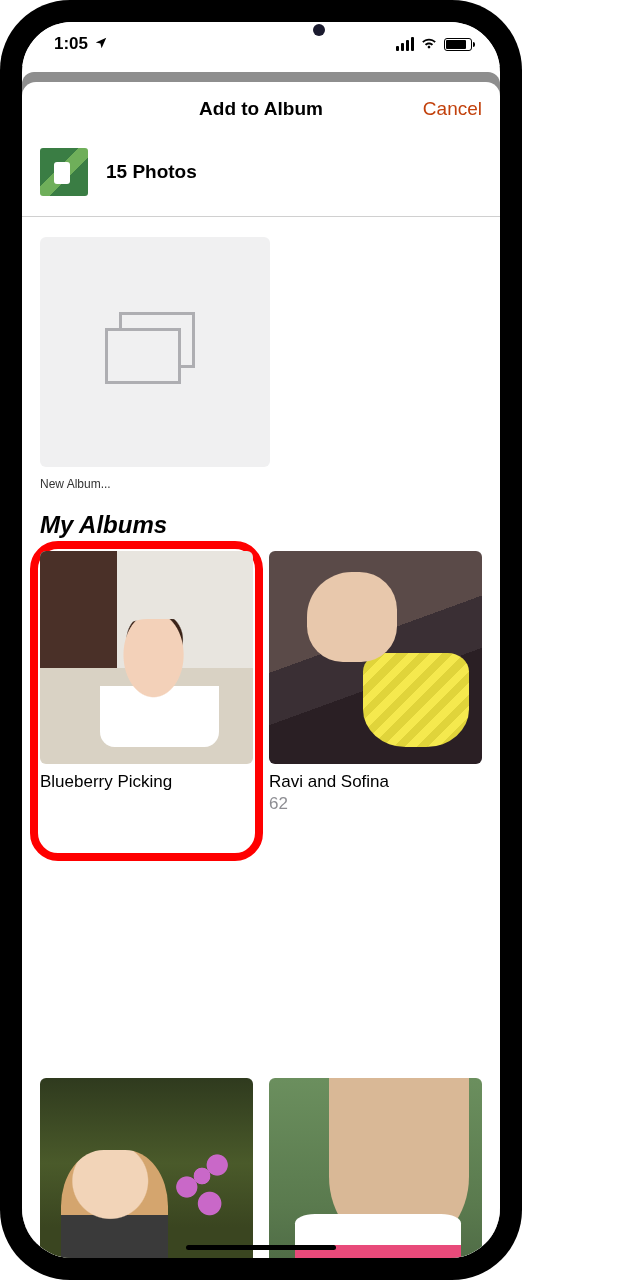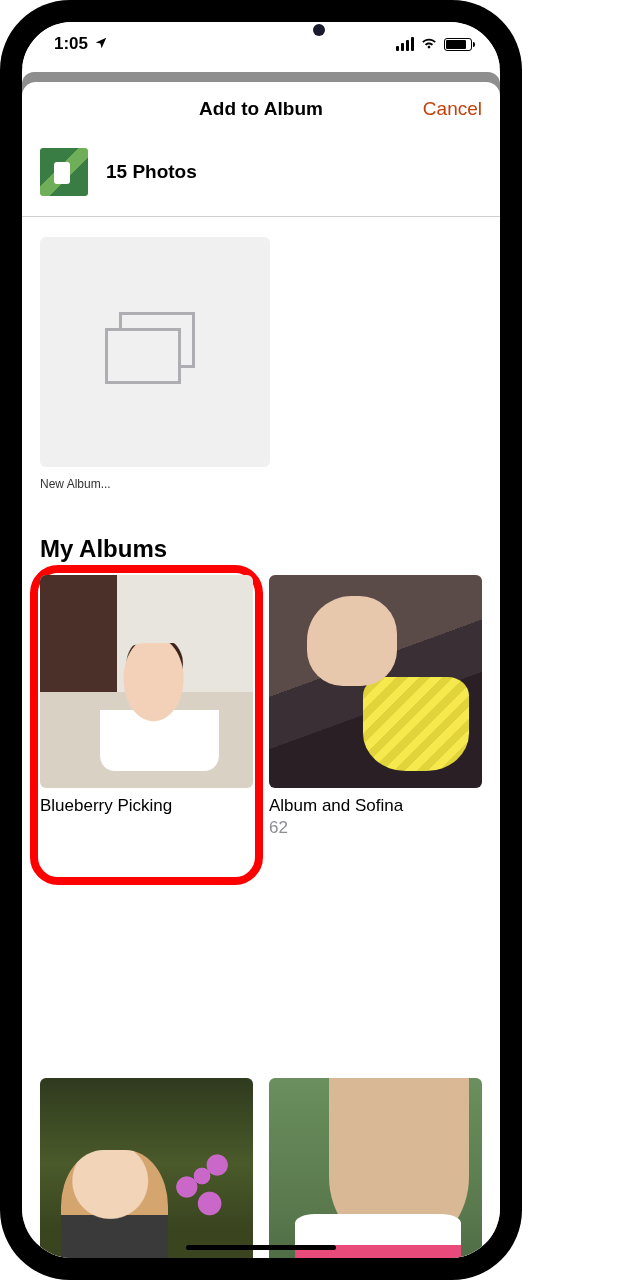--- a/index.html
+++ b/index.html
@@ -122,21 +122,21 @@
       border-radius: 6px;
       display: flex;
       align-items: center;
       justify-content: center;
       position: relative;
     }
     .stack-ico { position: relative; width: 100px; height: 80px; }
     .stack-ico .r1 { position:absolute; left:14px; top:0; width:76px; height:56px; border:3px solid #aeaeb2; background:#f0f0f1; }
     .stack-ico .r2 { position:absolute; left:0; top:16px; width:76px; height:56px; border:3px solid #aeaeb2; background:#f0f0f1; }
     .new-album-label { font-size: 12px; color: #333; margin-top: 10px; }
-    .section-title { font-size: 24px; font-weight: 700; color: #000; margin-top: 44px; margin-bottom: 12px; }
+    .section-title { font-size: 24px; font-weight: 700; color: #000; margin-top: 20px; margin-bottom: 12px; font-style: italic; }
     .grid { display: grid; grid-template-columns: 1fr 1fr; gap: 16px; }
     .album-item { position: relative; }
     .album-thumb {
       width: 100%;
       aspect-ratio: 1/1;
       border-radius: 6px;
       overflow: hidden;
       position: relative;
     }
     .album-item .alb-name { font-size: 17px; color: #000; margin-top: 8px; }
@@ -247,21 +247,21 @@
 
         <div class="grid">
           <div class="album-item">
             <div class="highlight"></div>
             <div class="album-thumb ph1"></div>
             <div class="alb-name">Blueberry Picking</div>
           </div>
 
           <div class="album-item">
             <div class="album-thumb ph2"></div>
-            <div class="alb-name">Album and Sofina</div>
+            <div class="alb-name">Ravi and Sofina</div>
             <div class="alb-count">62</div>
           </div>
         </div>
       </div>
 
       <div class="bottom-fade">
         <div class="album-item">
           <div class="album-thumb ph3"></div>
         </div>
         <div class="album-item">

